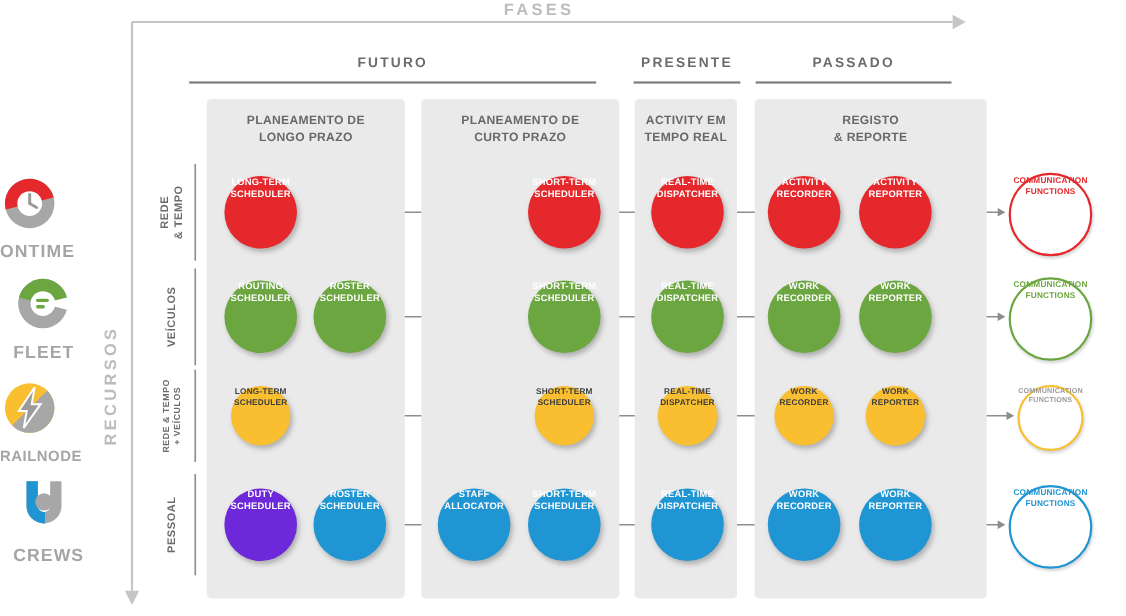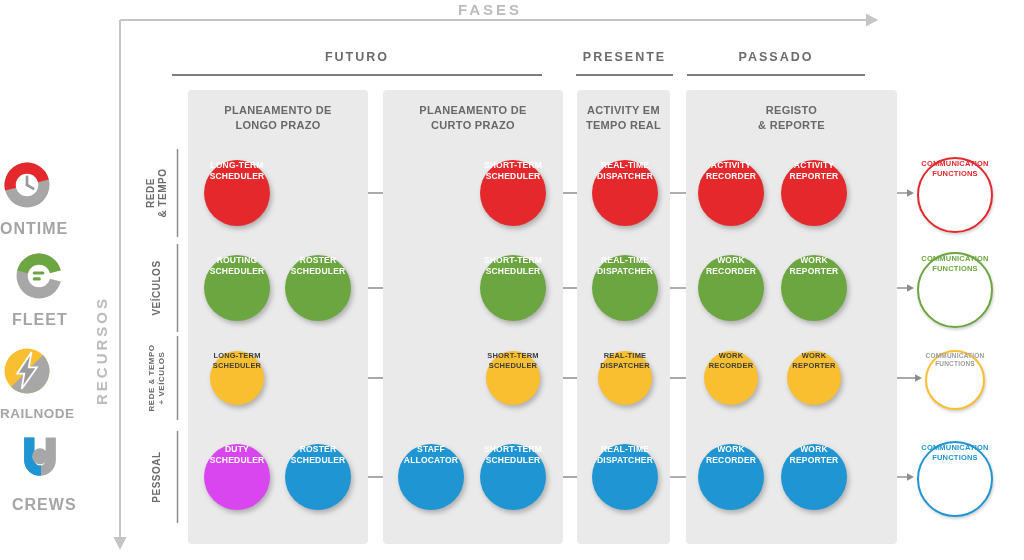--- a/index.html
+++ b/index.html
@@ -292,21 +292,21 @@
         <span>WORK</span>
         <span>REPORTER</span>
       </div>
       <div class="node comm" style="left: 925px; top: 350px; width: 56px; height: 56px; font-size: 6.5px; color: rgb(156, 156, 156); border: 2px solid rgb(249, 191, 48);">
         <span>COMMUNICATION</span>
         <span>FUNCTIONS</span>
       </div>
       <div class="rowlabel" style="left: 102px; top: 464px; height: 26px; font-size: 10px;">
         <span>PESSOAL</span>
       </div>
-      <div class="node" style="left: 204px; top: 444px; width: 66px; height: 66px; font-size: 8.5px; color: rgb(255, 255, 255); background: #d946ef;">
+      <div class="node" style="left: 204px; top: 444px; width: 66px; height: 66px; font-size: 8.5px; color: rgb(255, 255, 255); background: #6d28d9;">
         <span>DUTY</span>
         <span>SCHEDULER</span>
       </div>
       <div class="node" style="left: 285px; top: 444px; width: 66px; height: 66px; font-size: 8.5px; color: rgb(255, 255, 255); background: rgb(32, 149, 211);">
         <span>ROSTER</span>
         <span>SCHEDULER</span>
       </div>
       <div class="node" style="left: 398px; top: 444px; width: 66px; height: 66px; font-size: 8.5px; color: rgb(255, 255, 255); background: rgb(32, 149, 211);">
         <span>STAFF</span>
         <span>ALLOCATOR</span>

